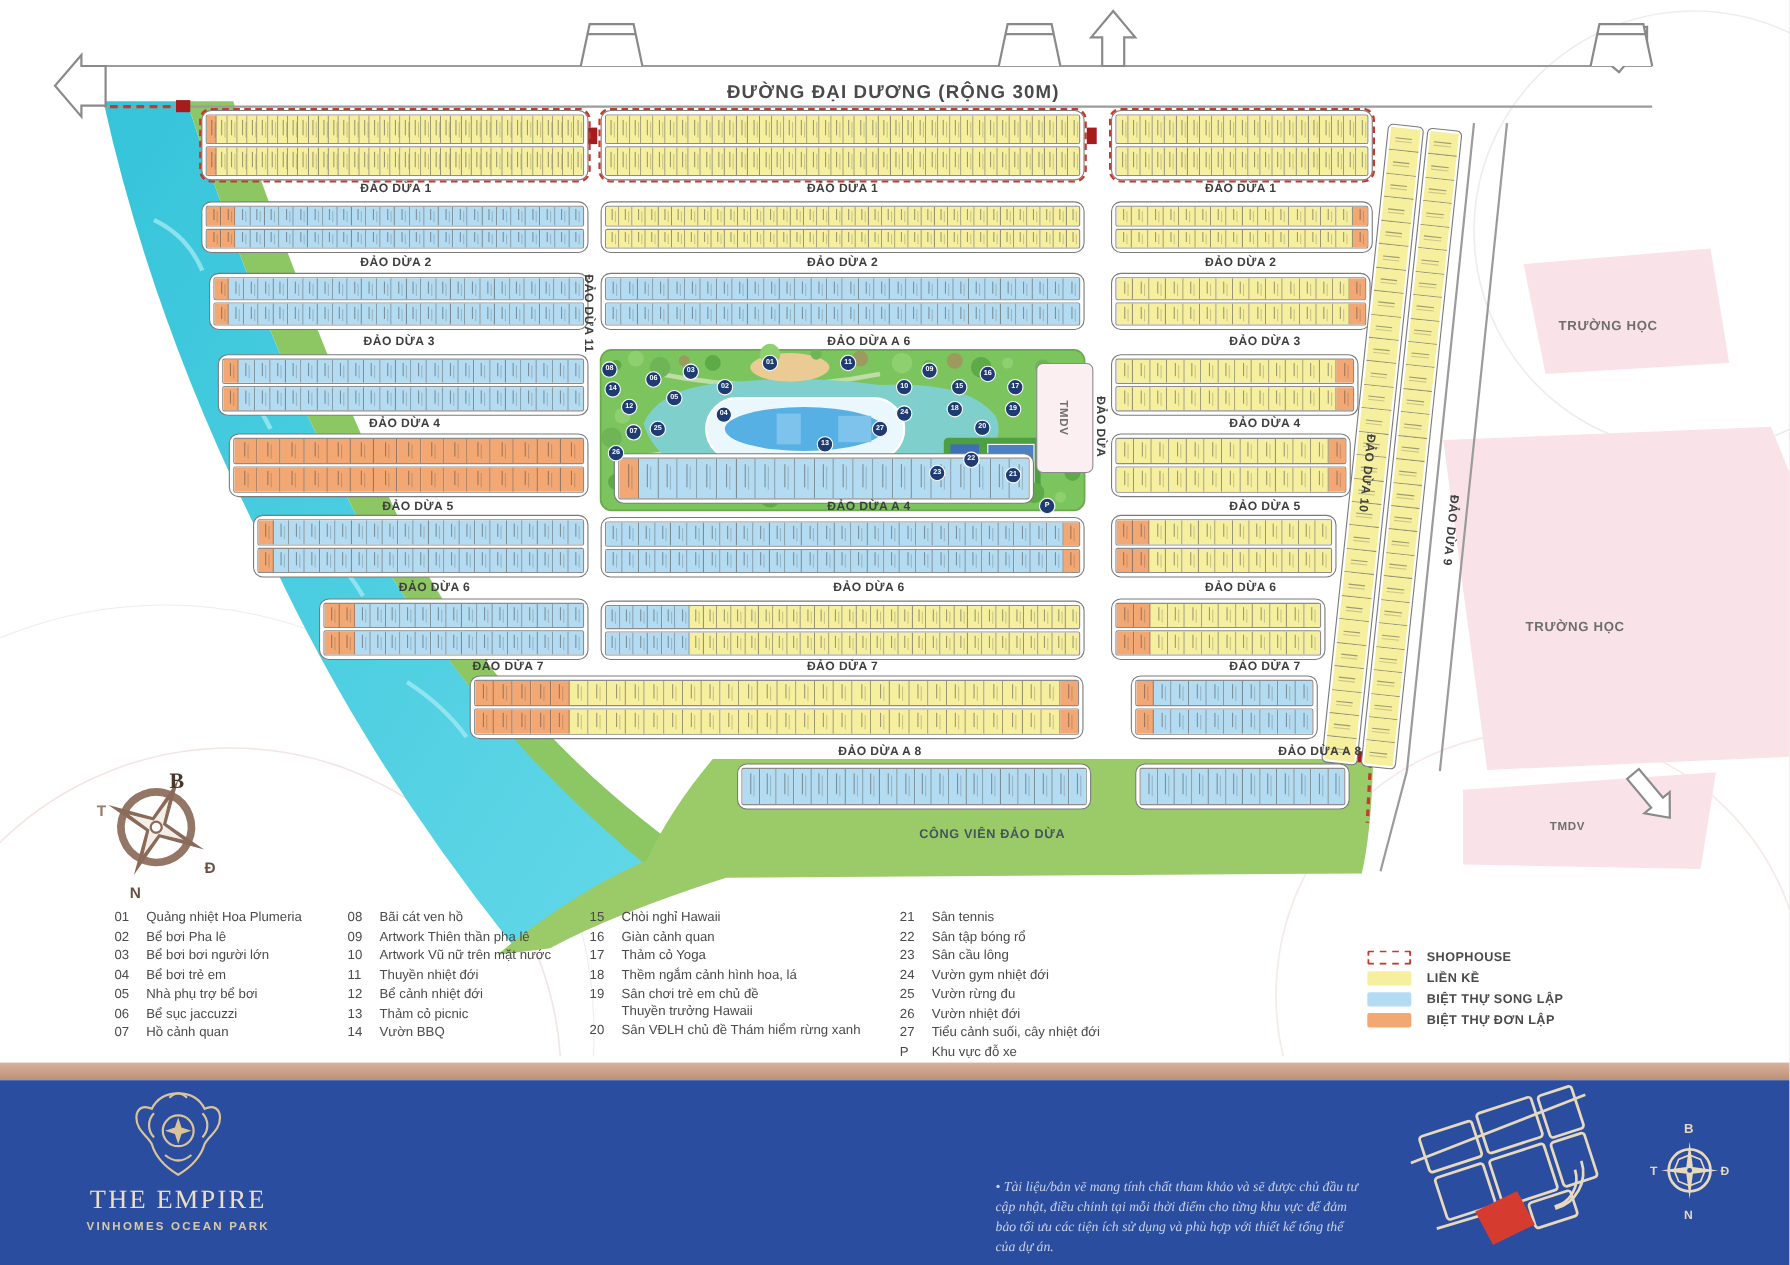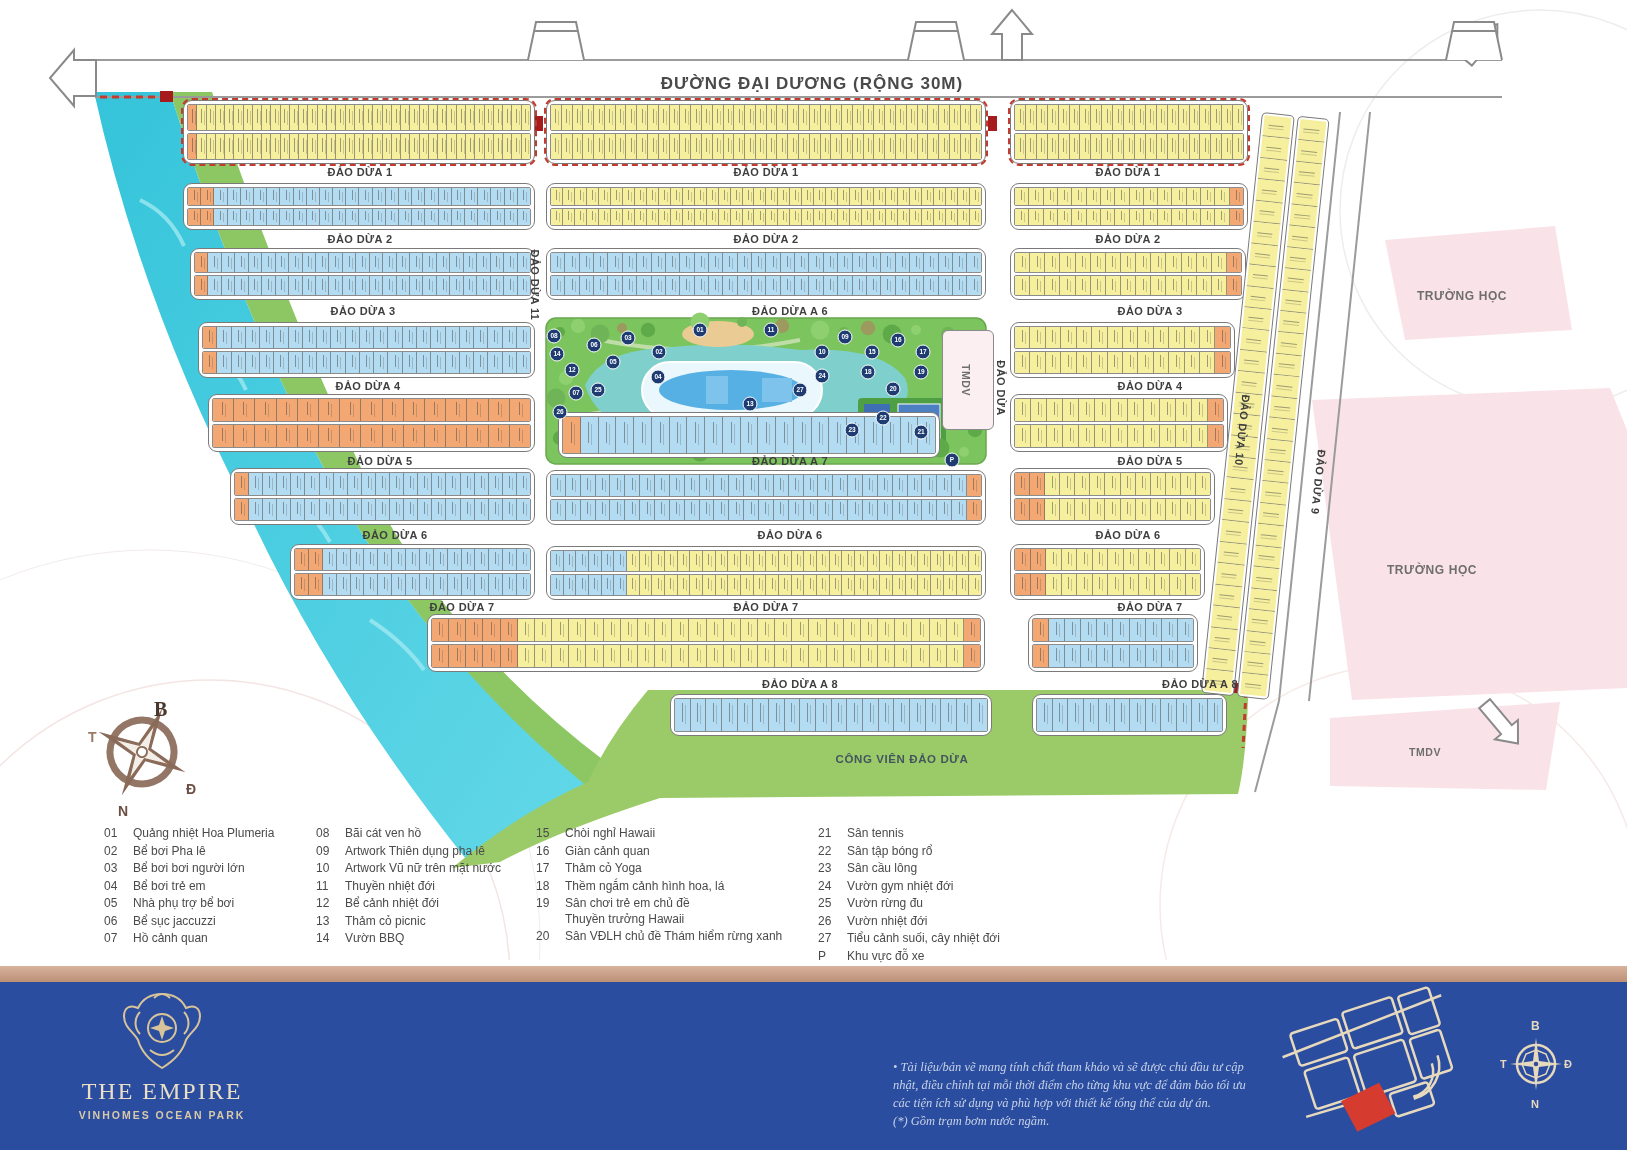--- a/index.html
+++ b/index.html
@@ -51,21 +51,21 @@
     background:linear-gradient(#D8B29C,#BC9077);}
   .footer-blue{position:absolute;left:0;top:982px;width:1627px;height:168px;background:var(--blue);z-index:20;}
   .brand{position:absolute;left:70px;top:6px;width:184px;text-align:center;color:var(--cream);}
   .brand-title{font:24px "Liberation Serif",serif;letter-spacing:2px;margin-top:2px;}
   .brand-sub{font:700 10.5px "Liberation Sans",sans-serif;letter-spacing:2px;color:#D8C9A8;margin-top:4px;}
   .heading{position:absolute;left:292px;top:20px;color:var(--cream);}
   .heading-1{font:38px "Liberation Serif",serif;letter-spacing:2px;}
   .heading-2{font:54px "Liberation Serif",serif;letter-spacing:2px;margin-top:8px;}
   .disclaimer{position:absolute;left:893px;top:76px;width:356px;color:#C7D2E8;
     font:italic 12.5px/18px "Liberation Serif",serif;}
-  .disclaimer p{margin:0;}
+  .disclaimer p{margin:12px;}
   .locator{position:absolute;left:1280px;top:4px;}
   .f-compass{position:absolute;left:1498px;top:34px;}
 </style>
 </head>
 <body>
 
 <div id="stage">
 
   <svg id="map-bg" width="1627" height="960">
     <defs>
@@ -1390,21 +1390,21 @@
       <div class="street-label" style="left: 360px; top: 172px;">ĐẢO DỪA 1</div>
       <div class="street-label" style="left: 360px; top: 239px;">ĐẢO DỪA 2</div>
       <div class="street-label" style="left: 363px; top: 311px;">ĐẢO DỪA 3</div>
       <div class="street-label" style="left: 368px; top: 386px;">ĐẢO DỪA 4</div>
       <div class="street-label" style="left: 380px; top: 461px;">ĐẢO DỪA 5</div>
       <div class="street-label" style="left: 395px; top: 535px;">ĐẢO DỪA 6</div>
       <div class="street-label" style="left: 462px; top: 607px;">ĐẢO DỪA 7</div>
       <div class="street-label" style="left: 766px; top: 172px;">ĐẢO DỪA 1</div>
       <div class="street-label" style="left: 766px; top: 239px;">ĐẢO DỪA 2</div>
       <div class="street-label" style="left: 790px; top: 311px;">ĐẢO DỪA A 6</div>
-      <div class="street-label" style="left: 790px; top: 461px;">ĐẢO DỪA A 7</div>
+      <div class="street-label" style="left: 790px; top: 461px;">ĐẢO DỪA A 4</div>
       <div class="street-label" style="left: 790px; top: 535px;">ĐẢO DỪA 6</div>
       <div class="street-label" style="left: 766px; top: 607px;">ĐẢO DỪA 7</div>
       <div class="street-label" style="left: 800px; top: 684px;">ĐẢO DỪA A 8</div>
       <div class="street-label" style="left: 1128px; top: 172px;">ĐẢO DỪA 1</div>
       <div class="street-label" style="left: 1128px; top: 239px;">ĐẢO DỪA 2</div>
       <div class="street-label" style="left: 1150px; top: 311px;">ĐẢO DỪA 3</div>
       <div class="street-label" style="left: 1150px; top: 386px;">ĐẢO DỪA 4</div>
       <div class="street-label" style="left: 1150px; top: 461px;">ĐẢO DỪA 5</div>
       <div class="street-label" style="left: 1128px; top: 535px;">ĐẢO DỪA 6</div>
       <div class="street-label" style="left: 1150px; top: 607px;">ĐẢO DỪA 7</div>
@@ -1492,21 +1492,21 @@
           <div class="am-label">Hồ cảnh quan</div>
         </div>
       </div>
       <div class="am-col" style="left: 316px; width: 240px;">
         <div class="am-item">
           <div class="am-num">08</div>
           <div class="am-label">Bãi cát ven hồ</div>
         </div>
         <div class="am-item">
           <div class="am-num">09</div>
-          <div class="am-label">Artwork Thiên dụng pha lê</div>
+          <div class="am-label">Artwork Thiên thần pha lê</div>
         </div>
         <div class="am-item">
           <div class="am-num">10</div>
           <div class="am-label">Artwork Vũ nữ trên mặt nước</div>
         </div>
         <div class="am-item">
           <div class="am-num">11</div>
           <div class="am-label">Thuyền nhiệt đới</div>
         </div>
         <div class="am-item">
@@ -1575,20 +1575,38 @@
           <div class="am-label">Vườn nhiệt đới</div>
         </div>
         <div class="am-item">
           <div class="am-num">27</div>
           <div class="am-label">Tiểu cảnh suối, cây nhiệt đới</div>
         </div>
         <div class="am-item">
           <div class="am-num">P</div>
           <div class="am-label">Khu vực đỗ xe</div>
         </div>
+      </div>
+    </div>
+  <div class="legend" id="legend">
+      <div class="lg-row">
+        <div class="lg-swatch" style="background: rgb(255, 255, 255); border: 2px dashed rgb(194, 59, 46);"></div>
+        <div class="lg-label">SHOPHOUSE</div>
+      </div>
+      <div class="lg-row">
+        <div class="lg-swatch" style="background: rgb(246, 240, 158);"></div>
+        <div class="lg-label">LIỀN KỀ</div>
+      </div>
+      <div class="lg-row">
+        <div class="lg-swatch" style="background: rgb(179, 220, 242);"></div>
+        <div class="lg-label">BIỆT THỰ SONG LẬP</div>
+      </div>
+      <div class="lg-row">
+        <div class="lg-swatch" style="background: rgb(243, 168, 115);"></div>
+        <div class="lg-label">BIỆT THỰ ĐƠN LẬP</div>
       </div>
     </div>
 
   <div class="footer-tan"></div>
   <div class="footer-blue">
     <div class="brand">
       <svg width="84" height="88" style="display:block;margin:0 auto">
         <g fill="none" stroke="#D9C49A" stroke-width="2">
           <path d="M42,6 C55,6 62,12 66,20 C74,16 80,20 80,28 C80,40 70,44 66,52 C62,66 52,74 42,80 C32,74 22,66 18,52 C14,44 4,40 4,28 C4,20 10,16 18,20 C22,12 29,6 42,6 Z"></path>
           <circle cx="42" cy="40" r="14"></circle>

